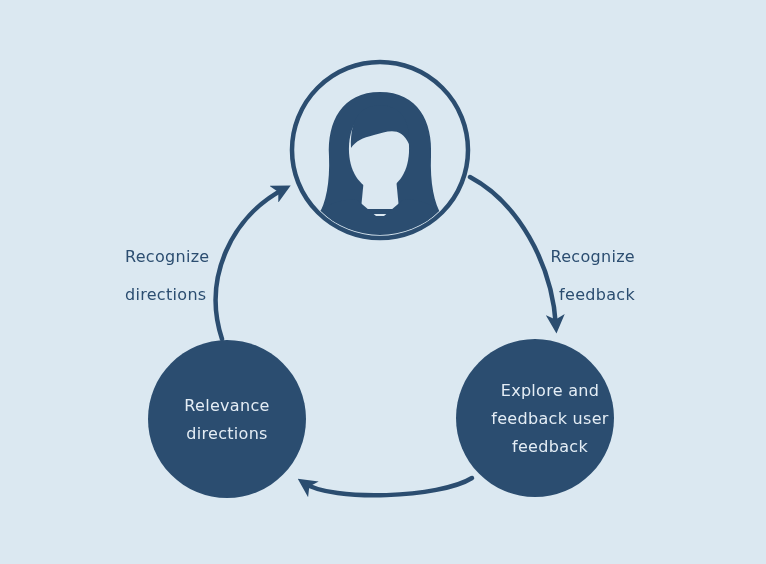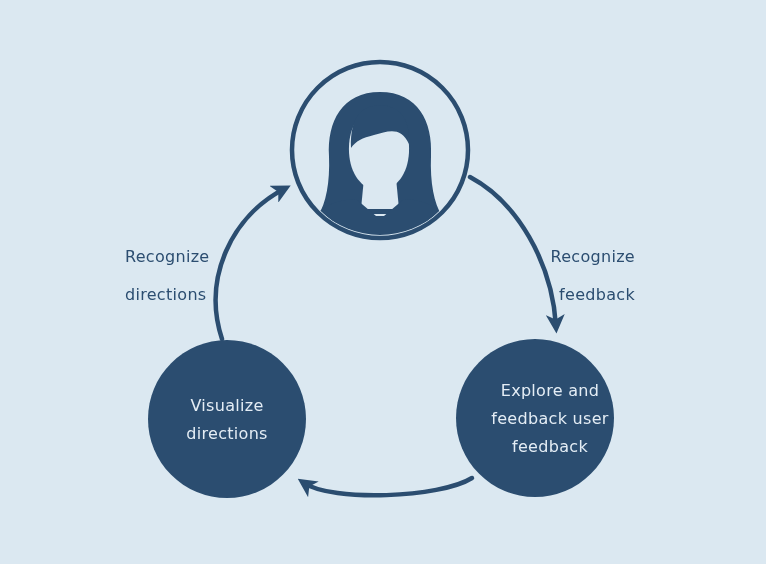--- a/index.html
+++ b/index.html
@@ -75,21 +75,21 @@
     <span>Recognize</span>
     <span>directions</span>
   </div>
 
   <div class="edge-label align-right" style="left:540px;top:232px;width:95px;">
     <span>Recognize</span>
     <span>feedback</span>
   </div>
 
   <div class="node-text" style="left:227px;top:420px;">
-    <span>Visualize</span>
+    <span>Relevance</span>
     <span>directions</span>
   </div>
 
   <div class="node-text" style="left:550px;top:419px;">
     <span>Explore and</span>
     <span>feedback user</span>
     <span>feedback</span>
   </div>
 
 </div>

